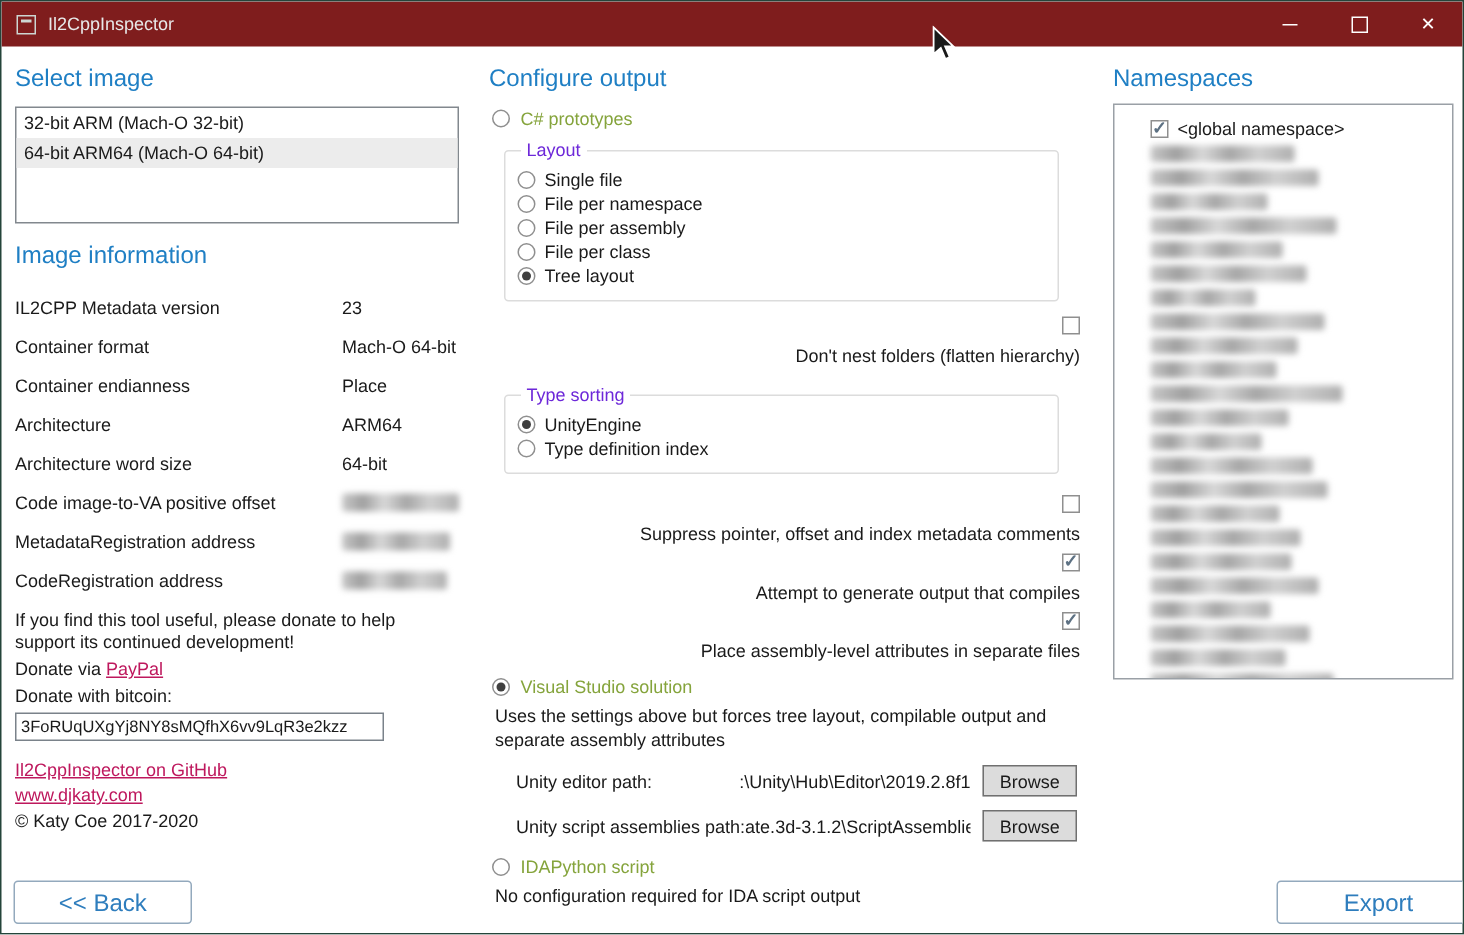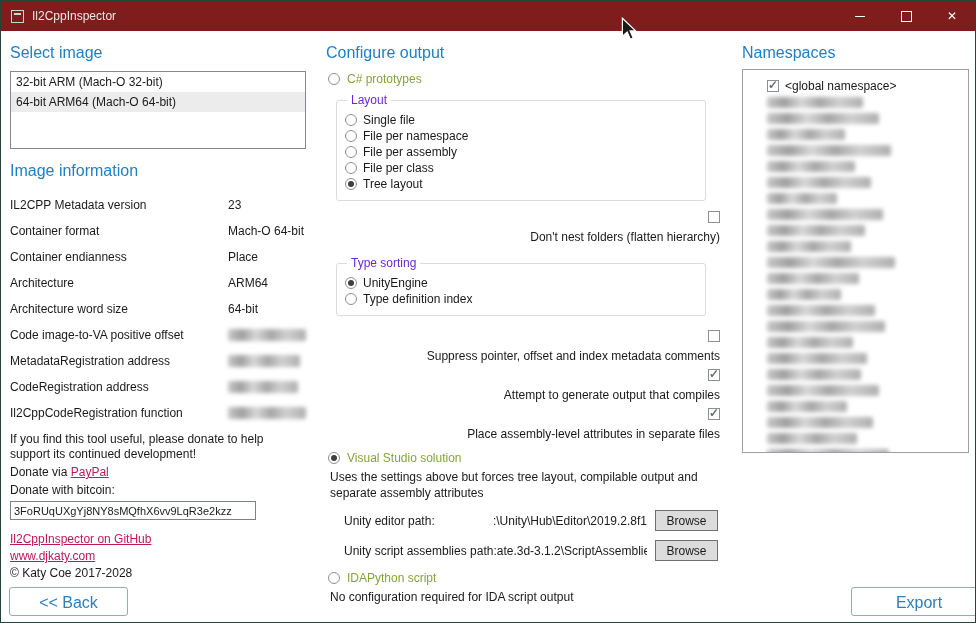--- a/index.html
+++ b/index.html
@@ -130,34 +130,30 @@
         <span class="blur-bar" style="width:78px"></span>
       </div>
       <div class="info-row">
         <span class="info-label">MetadataRegistration address</span>
         <span class="blur-bar" style="width:72px"></span>
       </div>
       <div class="info-row">
         <span class="info-label">CodeRegistration address</span>
         <span class="blur-bar" style="width:70px"></span>
       </div>
-      <div class="info-row">
-        <span class="info-label">Il2CppCodeRegistration function</span>
-        <span class="blur-bar" style="width:84px"></span>
-      </div>
     </div>
 
     <div class="donate-text">If you find this tool useful, please donate to help support its continued development!</div>
     <div class="donate-line"><span>Donate via </span><span class="link">PayPal</span></div>
     <div class="donate-line">Donate with bitcoin:</div>
     <input class="textbox" readonly="" value="3FoRUqUXgYj8NY8sMQfhX6vv9LqR3e2kzz" style="">
 
     <span class="link foot-link gap-top">Il2CppInspector on GitHub</span>
     <span class="link foot-link">www.djkaty.com</span>
-    <div class="copyright">© Katy Coe 2017-2028</div>
+    <div class="copyright">© Katy Coe 2017-2020</div>
   </div>
 
   <button class="btn-big" style="left:8px;top:586px;width:119px">&lt;&lt; Back</button>
 
   <div class="col-mid">
     <div class="heading">Configure output</div>
 
     <div class="radio-line big">
       <span class="radio"></span>
       <span class="green-label">C# prototypes</span>

